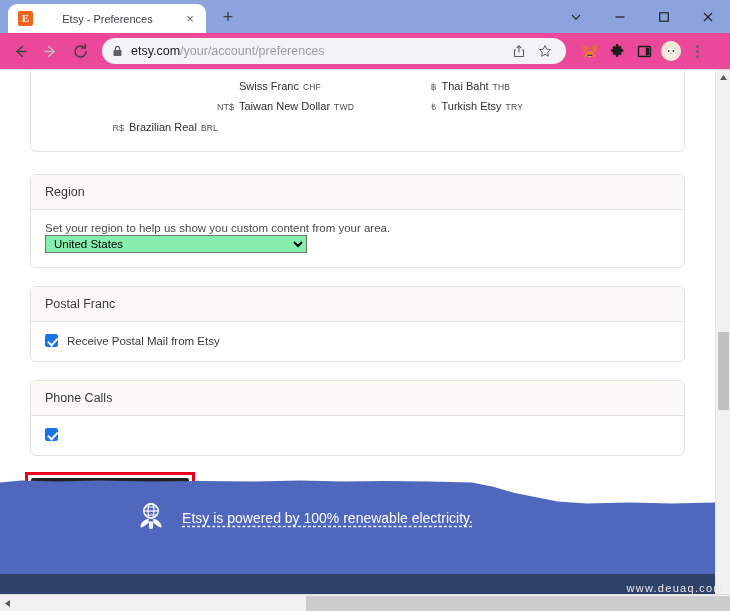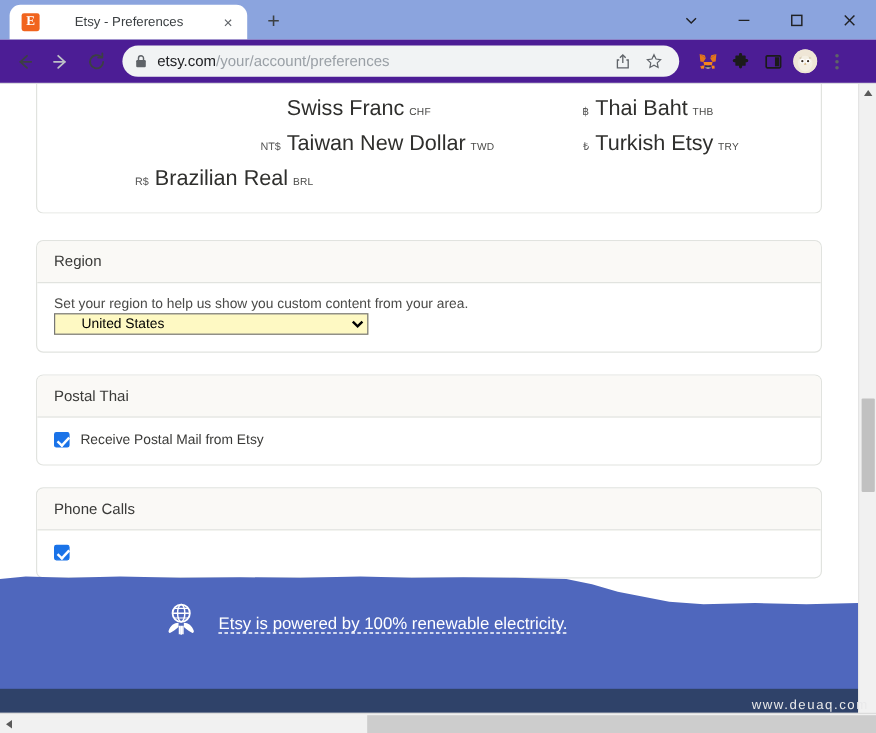--- a/index.html
+++ b/index.html
@@ -95,21 +95,21 @@
   .win-btn {
     width: 44px; height: 33px;
     display: flex; align-items: center; justify-content: center;
     color: #202124;
   }
   .win-btn svg { display: block; }
 
   .nav-bar {
     position: relative;
     height: 36px;
-    background: #4c1d95;
+    background: #ec4899;
     display: flex;
     align-items: center;
     padding: 0 22px 0 6px;
     gap: 2px;
   }
 
   .nav-icon {
     width: 28px; height: 28px;
     display: flex; align-items: center; justify-content: center;
     color: #3c4043;
@@ -236,39 +236,39 @@
   .cur-cell.right { justify-content: flex-start; padding-left: 58px; }
 
   .cur-sym {
     width: 26px;
     text-align: right;
     font-size: 9px;
     color: #555;
     flex: 0 0 auto;
     padding-right: 5px;
   }
-  .cur-name { font-size: 18px; color: #2f2f2d; white-space: nowrap; }
+  .cur-name { font-size: 11px; color: #2f2f2d; white-space: nowrap; }
   .cur-code { font-size: 8.5px; color: #4a4a48; margin-left: 4px; letter-spacing: .2px; }
 
   
   .desc {
     font-size: 11.5px;
     color: #4a4a48;
   }
 
   select.region-select {
     width: 262px;
     height: 18px;
     font-size: 11.5px;
     font-family: "Liberation Sans", sans-serif;
     color: #000;
     border: 1px solid #767676;
-    background: #fef9c3;
+    background: #86efac;
     border-radius: 0;
-    padding: 0 18px;
+    padding: 0 4px;
   }
 
   
   .check-row {
     display: flex;
     align-items: center;
     gap: 9px;
     font-size: 11.5px;
     color: #3a3a38;
   }
@@ -614,21 +614,21 @@
           <div class="card-body">
             <div class="desc">Set your region to help us show you custom content from your area.</div>
             <select class="region-select">
               <option>United States</option>
             </select>
           </div>
         </div>
 
         
         <div class="card">
-          <div class="card-head">Postal Thai</div>
+          <div class="card-head">Postal Franc</div>
           <div class="card-body">
             <label class="check-row">
               <input type="checkbox" checked="" style="">
               <span>Receive Postal Mail from Etsy</span>
             </label>
           </div>
         </div>
 
         
         <div class="card">

